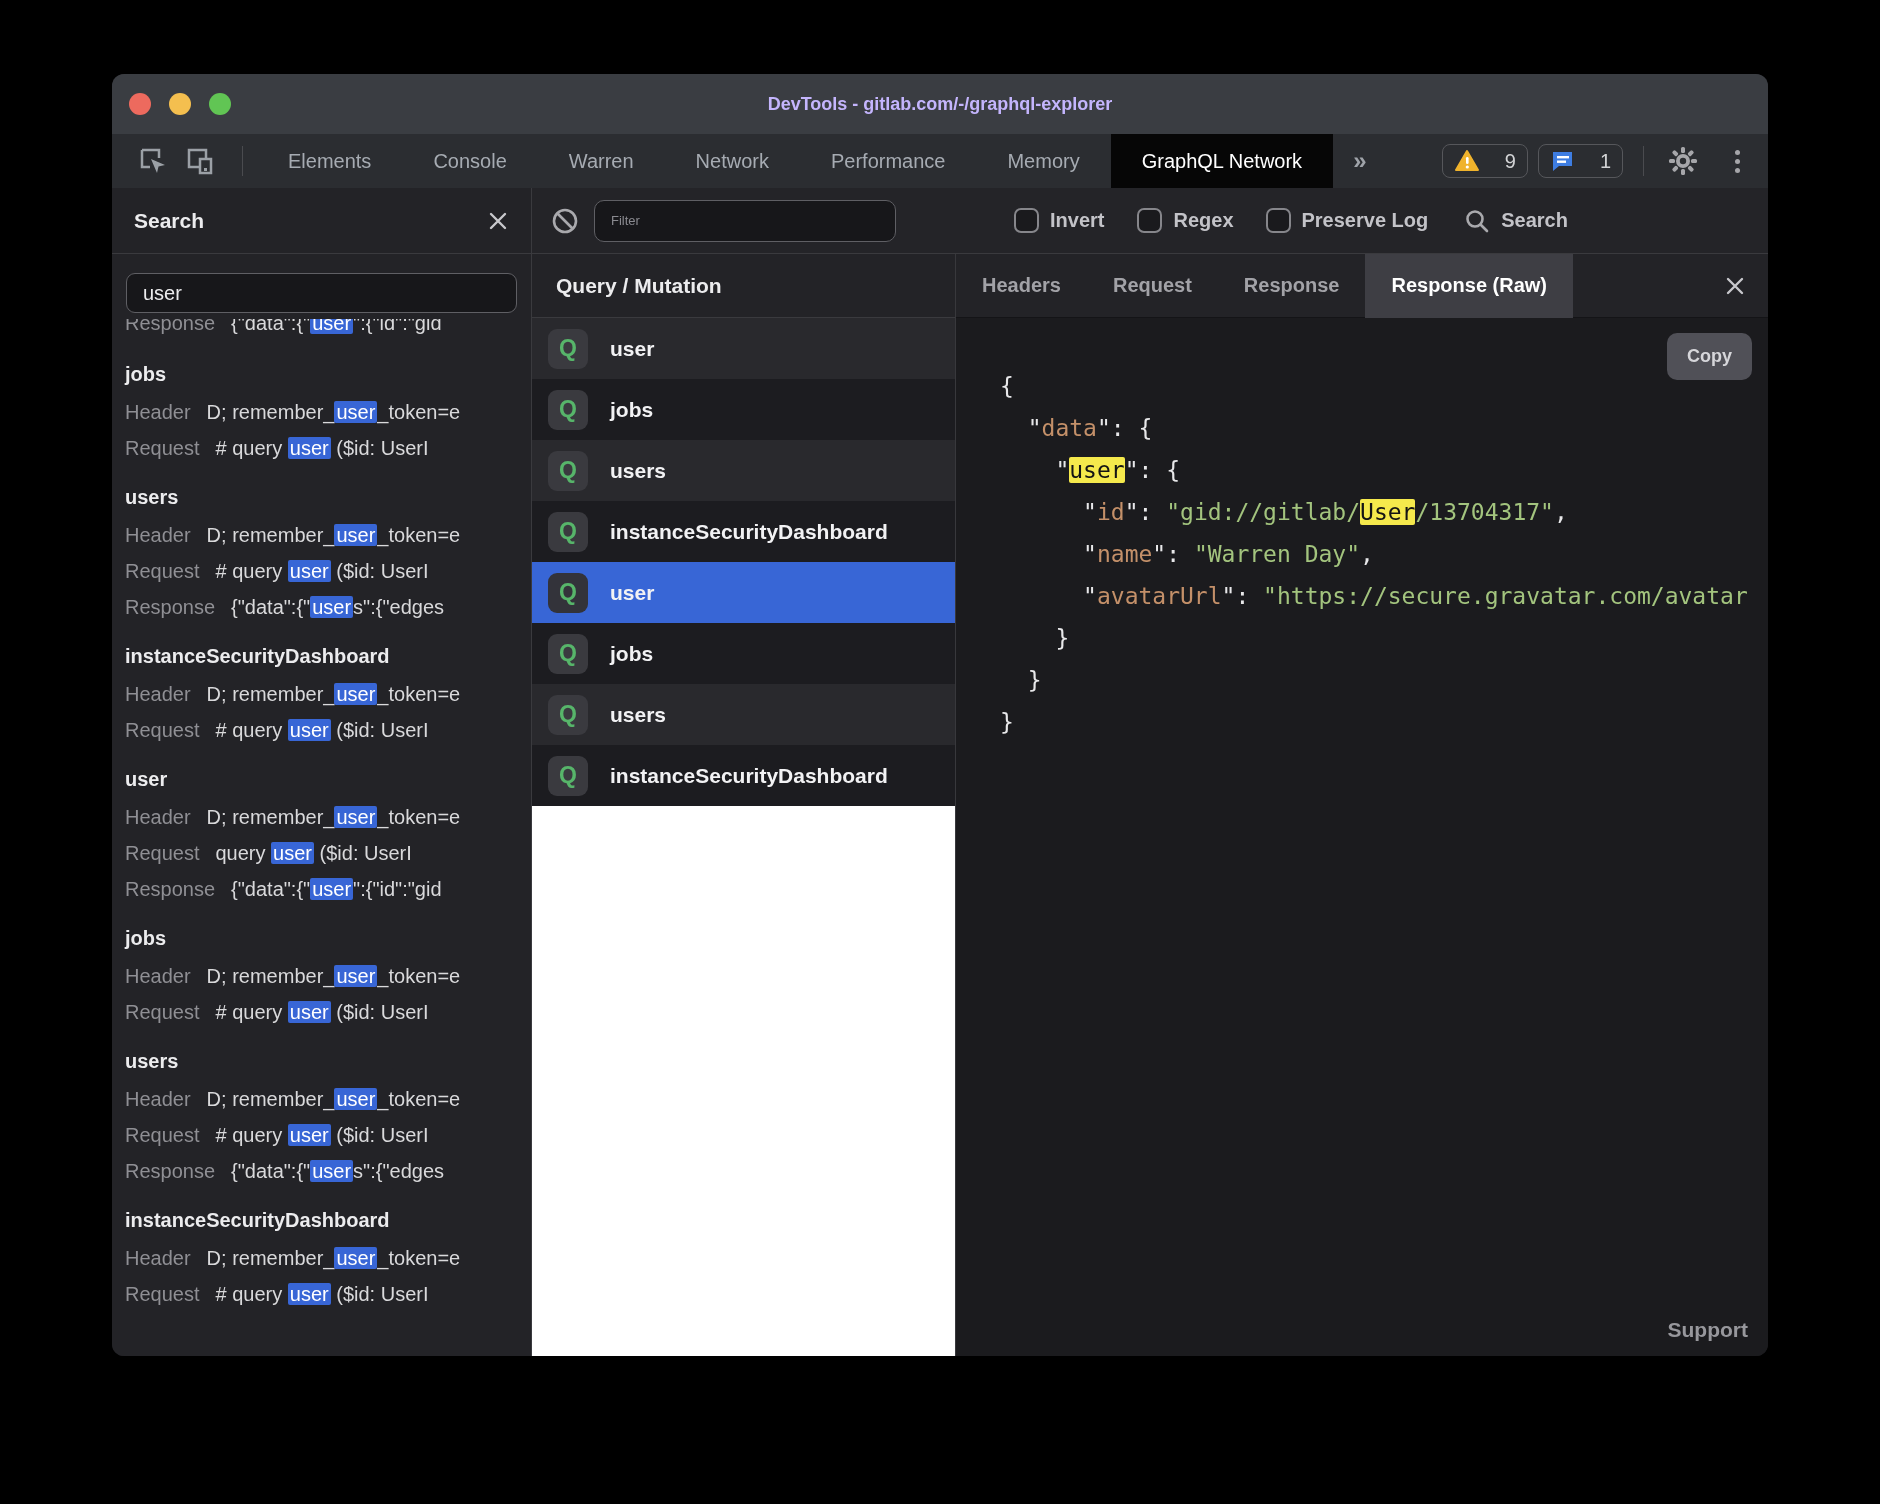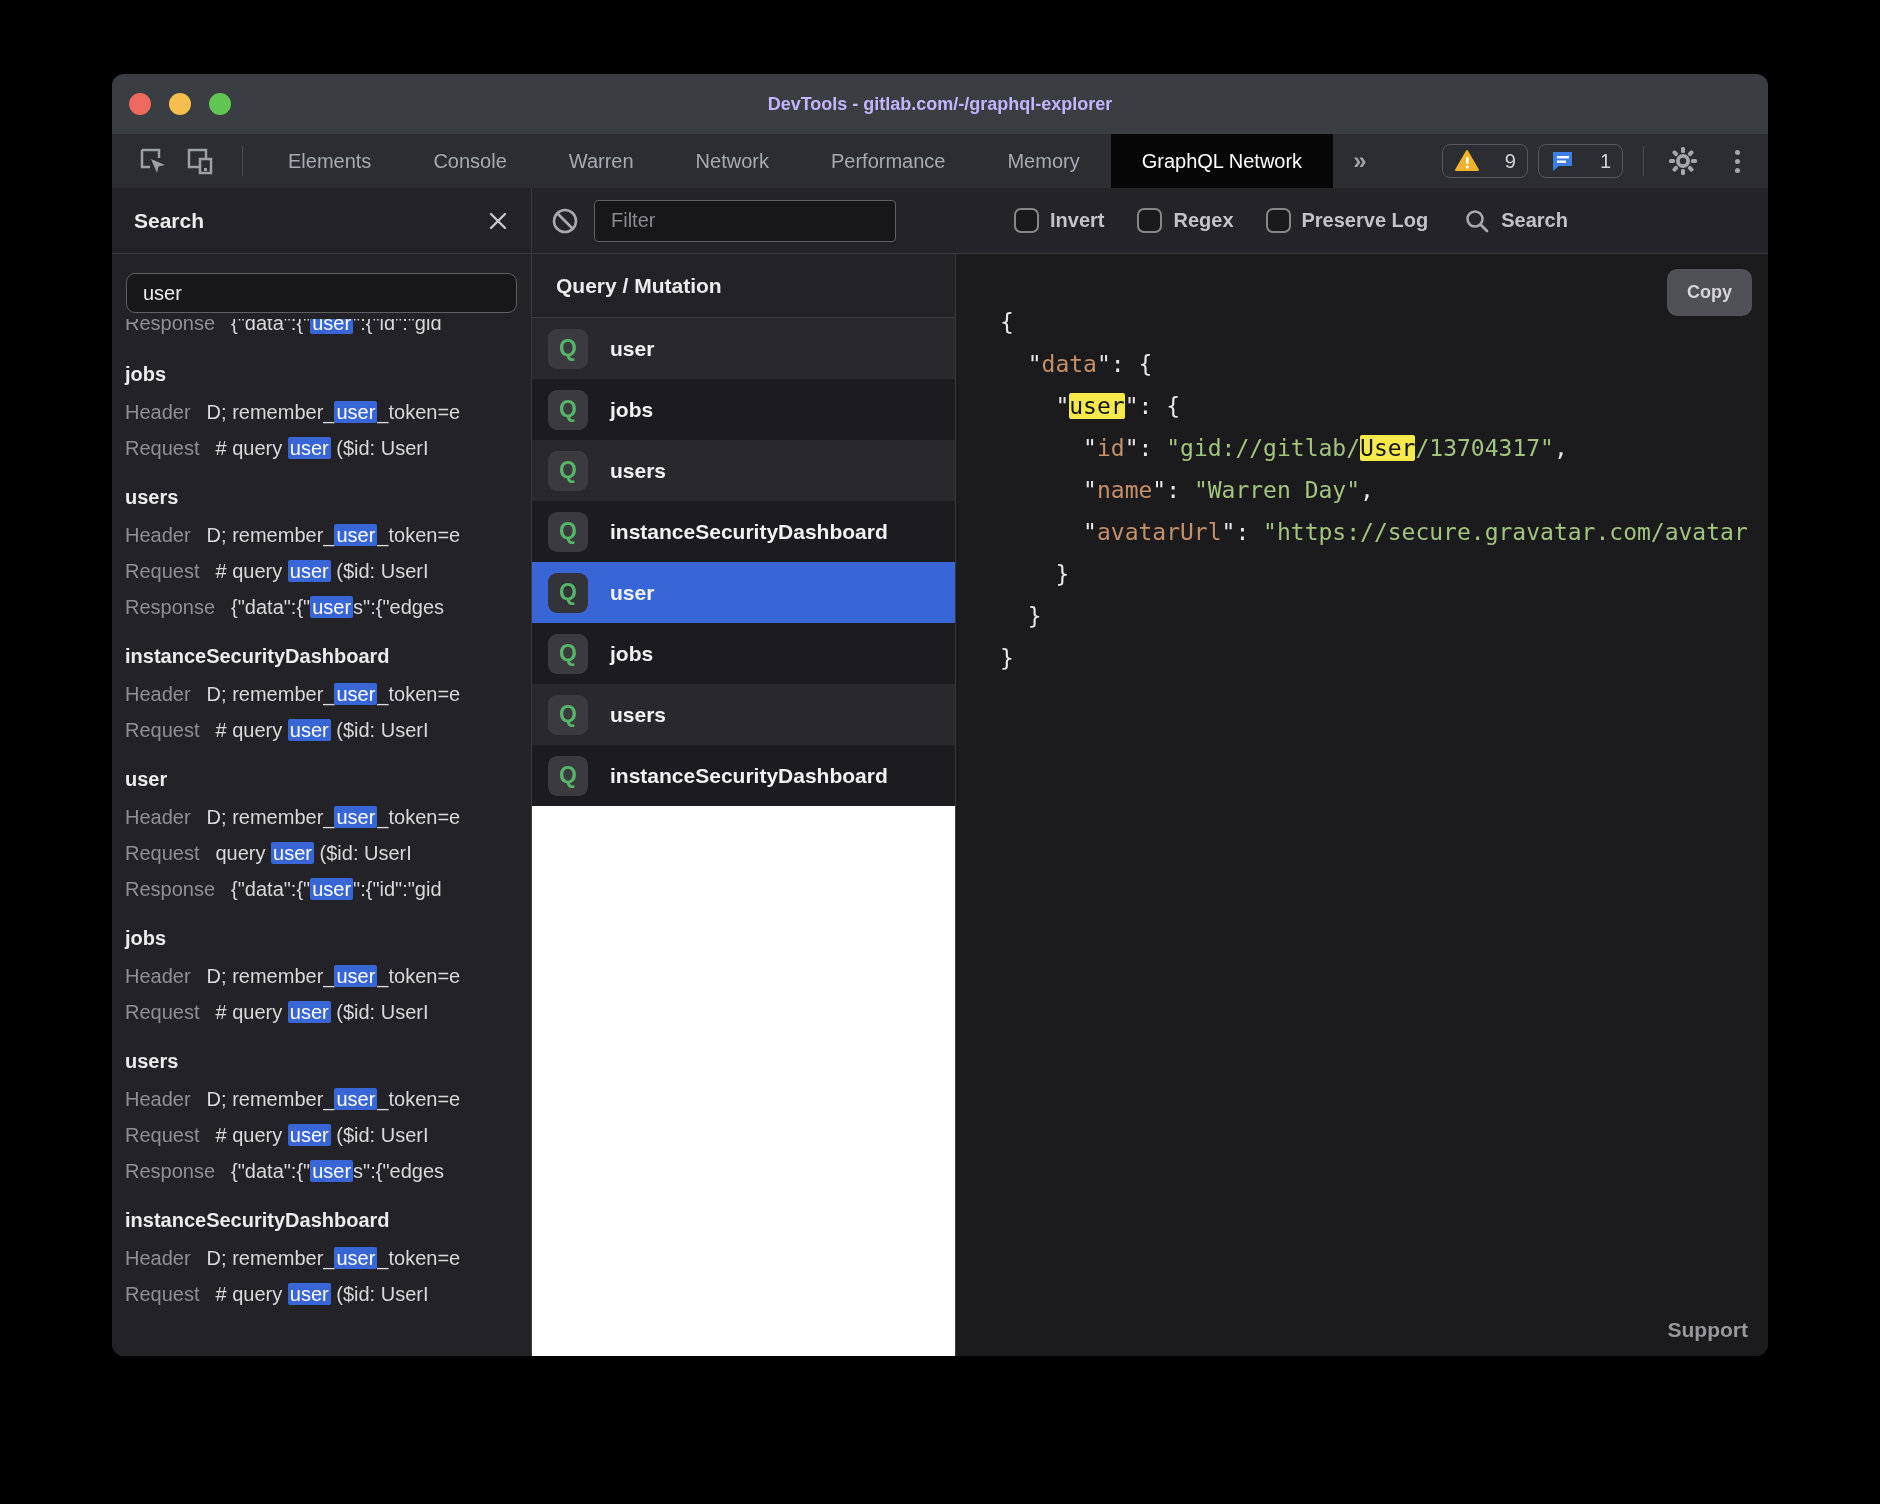--- a/index.html
+++ b/index.html
@@ -52,21 +52,21 @@
   .sr-name { font-size:20px; font-weight:700; color:#ececee; line-height:28px; margin-bottom:6px; }
   .sr-line { font-size:20px; line-height:36px; white-space:nowrap; color:#d9d9db; }
   .sr-label { color:#8f8f94; margin-right:16px; }
   .hl { background:#3866d6; color:#fff; border-radius:2px; padding:0 2px; }
 
   
   .right-region { flex:1; display:flex; flex-direction:column; min-width:0; }
   .filterbar { height:66px; border-bottom:1px solid #3a3a3e; background:#242428;
     display:flex; align-items:center; padding-left:18px; flex:none; }
   .filter-input { width:302px; height:42px; margin-left:14px; border:1px solid #5f5f64;
-    border-radius:4px; background:#17171a; color:#ececee; font-size:20px; padding:0 16px; outline:none; }
+    border-radius:10px; background:#17171a; color:#ececee; font-size:13px; padding:0 16px; outline:none; }
   .filter-input::placeholder { color:#8a8a90; }
   .fgrp { display:flex; align-items:center; gap:11px; font-size:20px; font-weight:600;
     color:#c3c3c8; white-space:nowrap; }
   .fgrp.g1 { margin-left:118px; }
   .fgrp.g2 { margin-left:33px; }
   .fgrp.g3 { margin-left:32px; }
   .fgrp.g4 { margin-left:36px; }
   .cb { width:25px; height:25px; border:2px solid #86868b; border-radius:7px; background:#1a1a1d; }
 
   .content-row { flex:1; display:flex; min-height:0; }
@@ -319,20 +319,29 @@
                 <span class="qlabel">users</span>
               </div>
               <div class="qrow even">
                 <span class="qbadge">Q</span>
                 <span class="qlabel">instanceSecurityDashboard</span>
               </div>
             </div>
         </div>
 
         <div class="rpanel">
+          <div class="rtabs">
+            <div id="rtabs" style="display:contents"><div class="rtab">Headers</div><div class="rtab">Request</div><div class="rtab">Response</div></div>
+            <div class="rtab active">Response (Raw)</div>
+            <span class="xbtn">
+              <svg width="22" height="22" viewBox="0 0 22 22">
+                  <path d="M4 4 L18 18 M18 4 L4 18" stroke="#c8c8cc" stroke-width="2.4" stroke-linecap="round"></path>
+                </svg>
+            </span>
+          </div>
           <div class="rcontent">
             <div class="copy">Copy</div>
             <div class="code" id="code"><div class="code-line"><span class="tok-p">{</span></div><div class="code-line"><span class="tok-p">  "</span><span class="tok-k">data</span><span class="tok-p">": {</span></div><div class="code-line"><span class="tok-p">    "</span><span class="tok-y">user</span><span class="tok-p">": {</span></div><div class="code-line"><span class="tok-p">      "</span><span class="tok-k">id</span><span class="tok-p">": </span><span class="tok-s">"gid://gitlab/</span><span class="tok-y">User</span><span class="tok-s">/13704317"</span><span class="tok-p">,</span></div><div class="code-line"><span class="tok-p">      "</span><span class="tok-k">name</span><span class="tok-p">": </span><span class="tok-s">"Warren Day"</span><span class="tok-p">,</span></div><div class="code-line"><span class="tok-p">      "</span><span class="tok-k">avatarUrl</span><span class="tok-p">": </span><span class="tok-s">"https://secure.gravatar.com/avatar</span></div><div class="code-line"><span class="tok-p">    }</span></div><div class="code-line"><span class="tok-p">  }</span></div><div class="code-line"><span class="tok-p">}</span></div></div>
             <div class="support">Support</div>
           </div>
         </div>
       </div>
     </div>
 
   </div>

